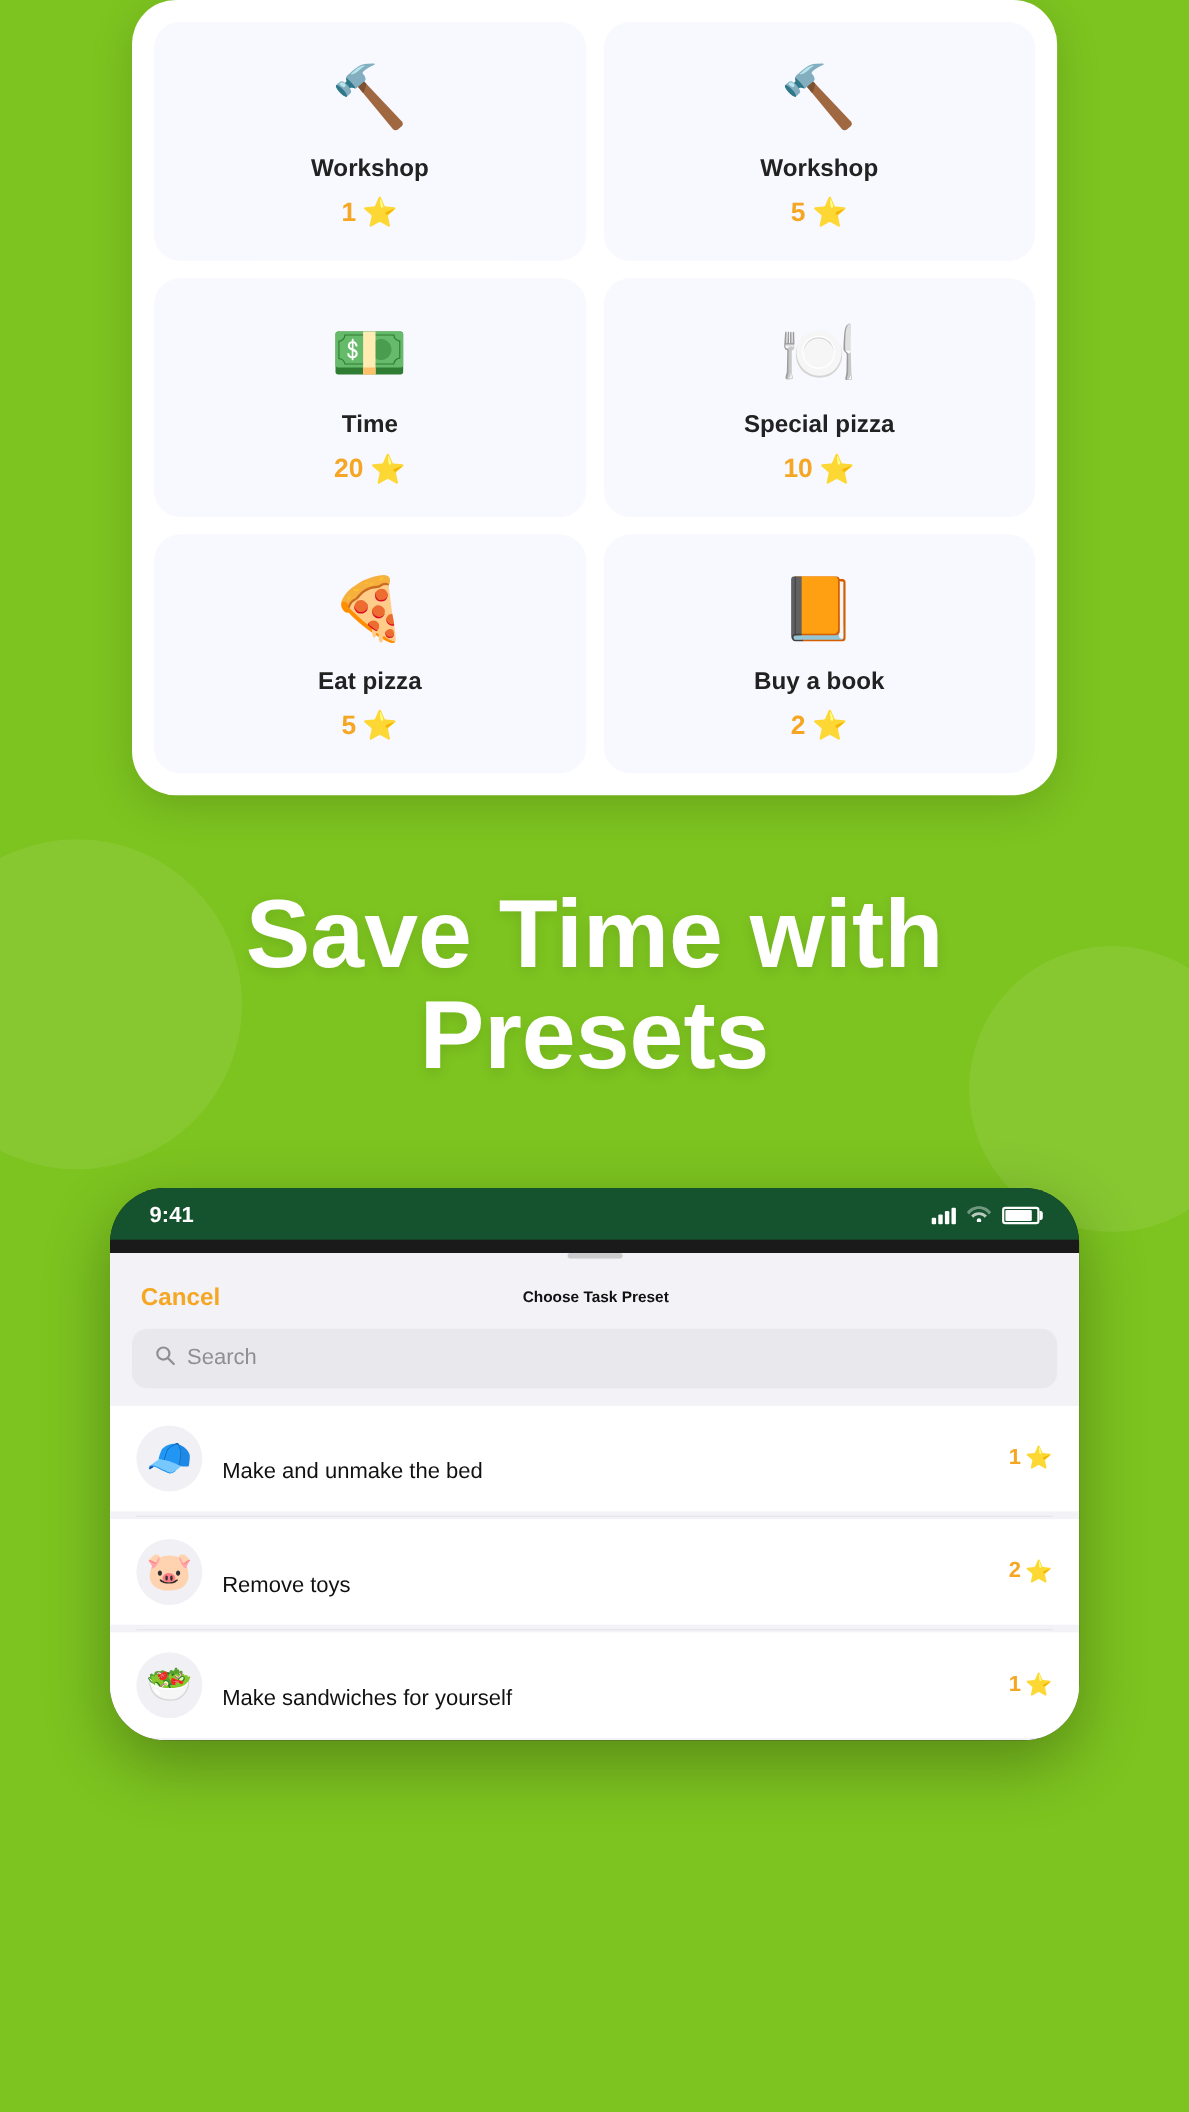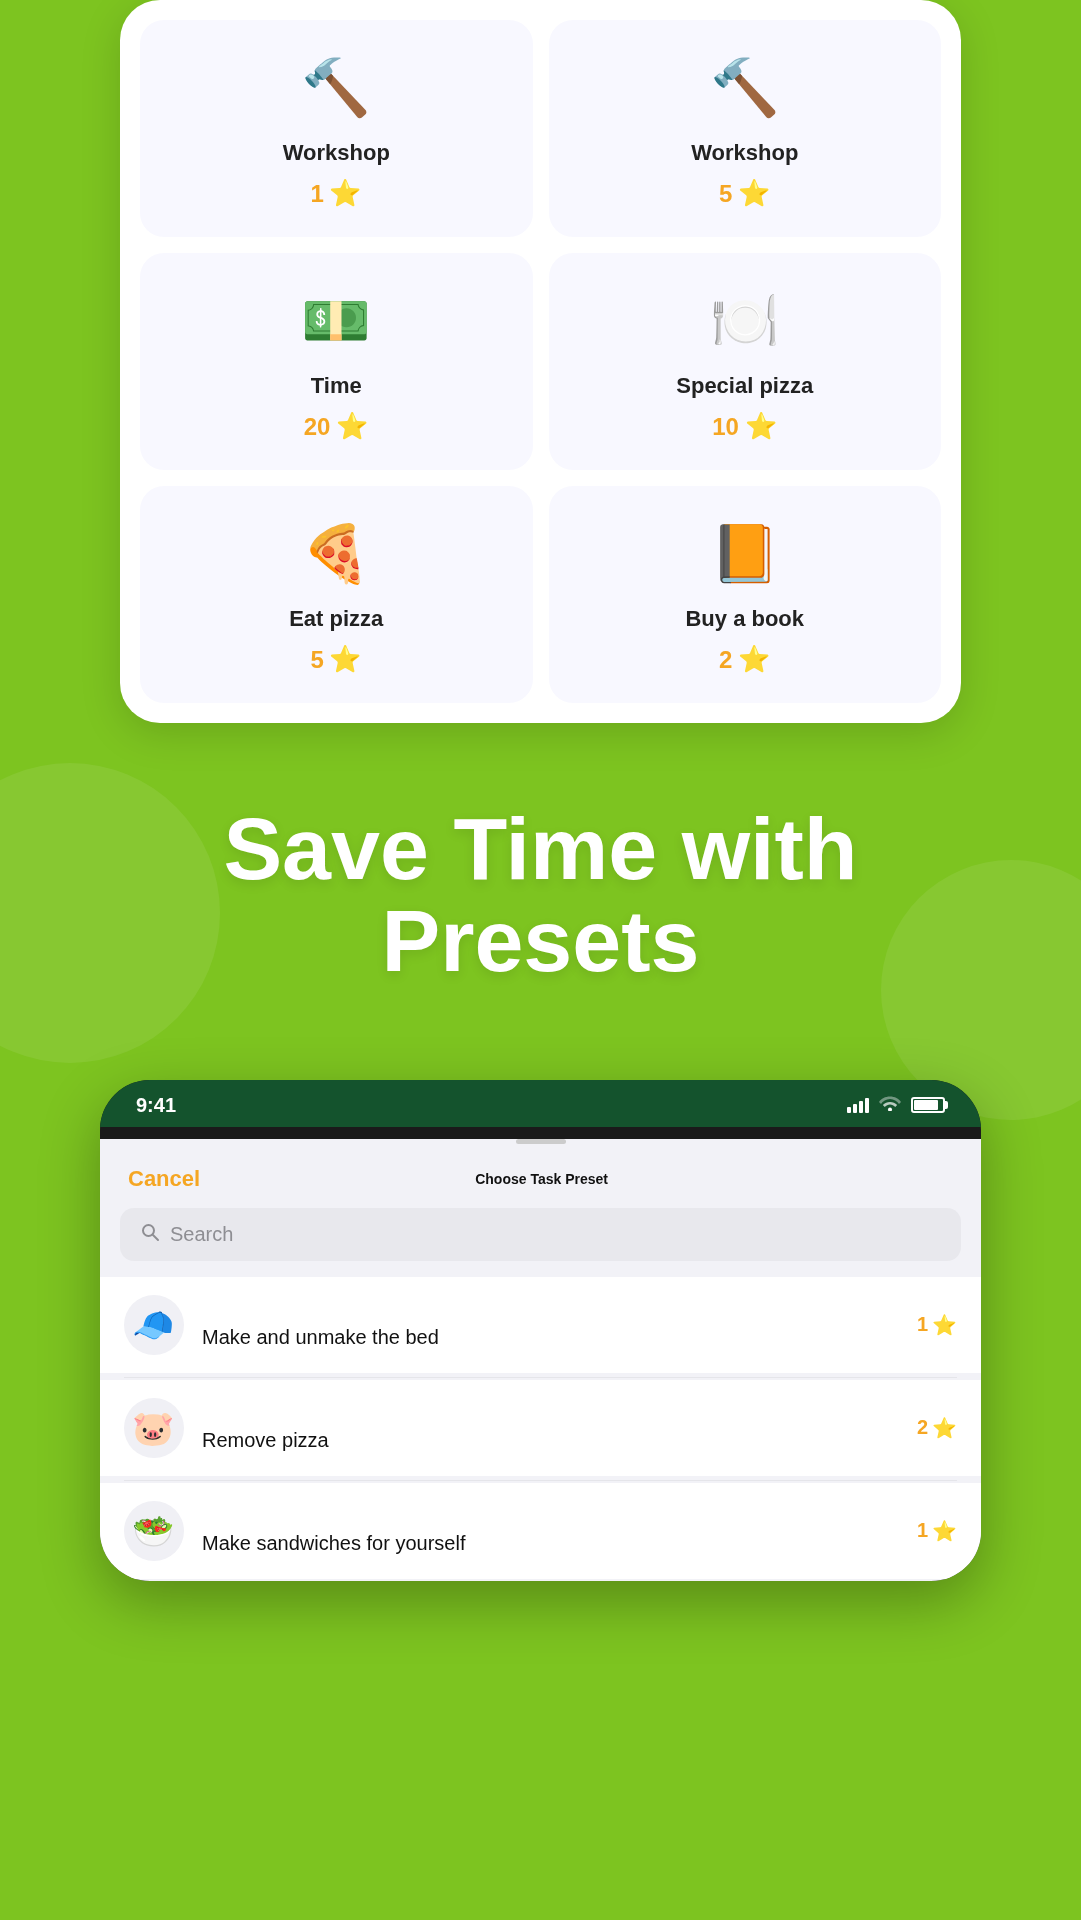--- a/index.html
+++ b/index.html
@@ -406,21 +406,21 @@
             <div class="task-item-icon">🧢</div>
             <span class="task-item-name">Make and unmake the bed</span>
             <div class="task-item-points">
               <span>1</span>
               <span>⭐</span>
             </div>
           </div>
           <div class="task-divider"></div>
           <div class="task-item">
             <div class="task-item-icon">🐷</div>
-            <span class="task-item-name">Remove pizza</span>
+            <span class="task-item-name">Remove toys</span>
             <div class="task-item-points">
               <span>2</span>
               <span>⭐</span>
             </div>
           </div>
           <div class="task-divider"></div>
           <div class="task-item">
             <div class="task-item-icon">🥗</div>
             <span class="task-item-name">Make sandwiches for yourself</span>
             <div class="task-item-points">

